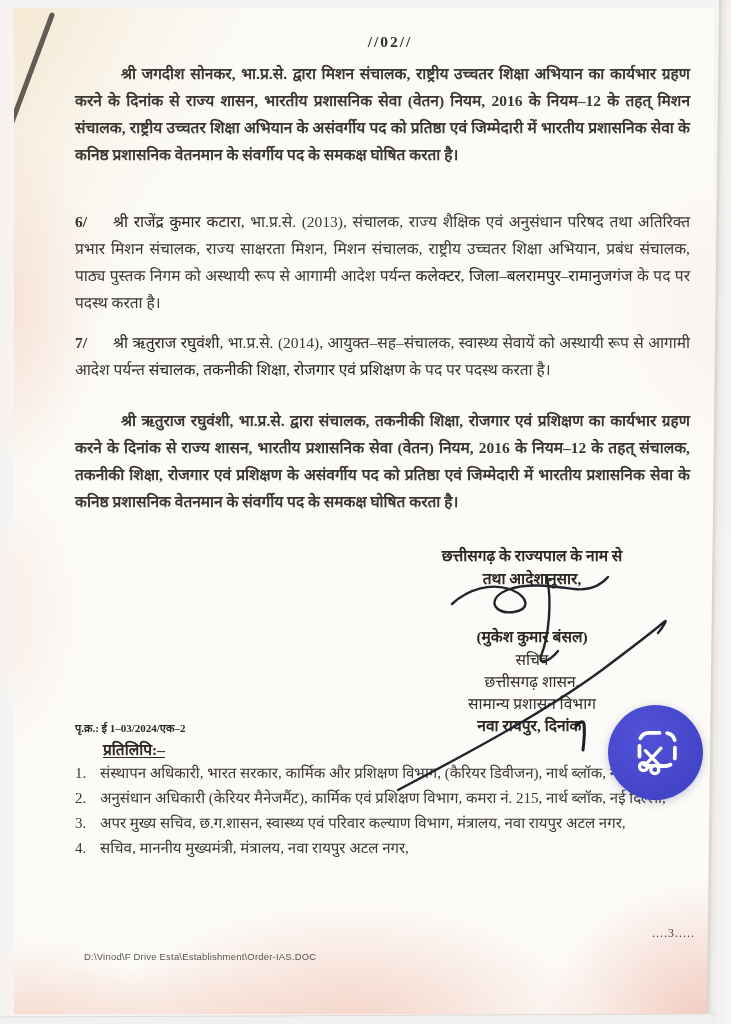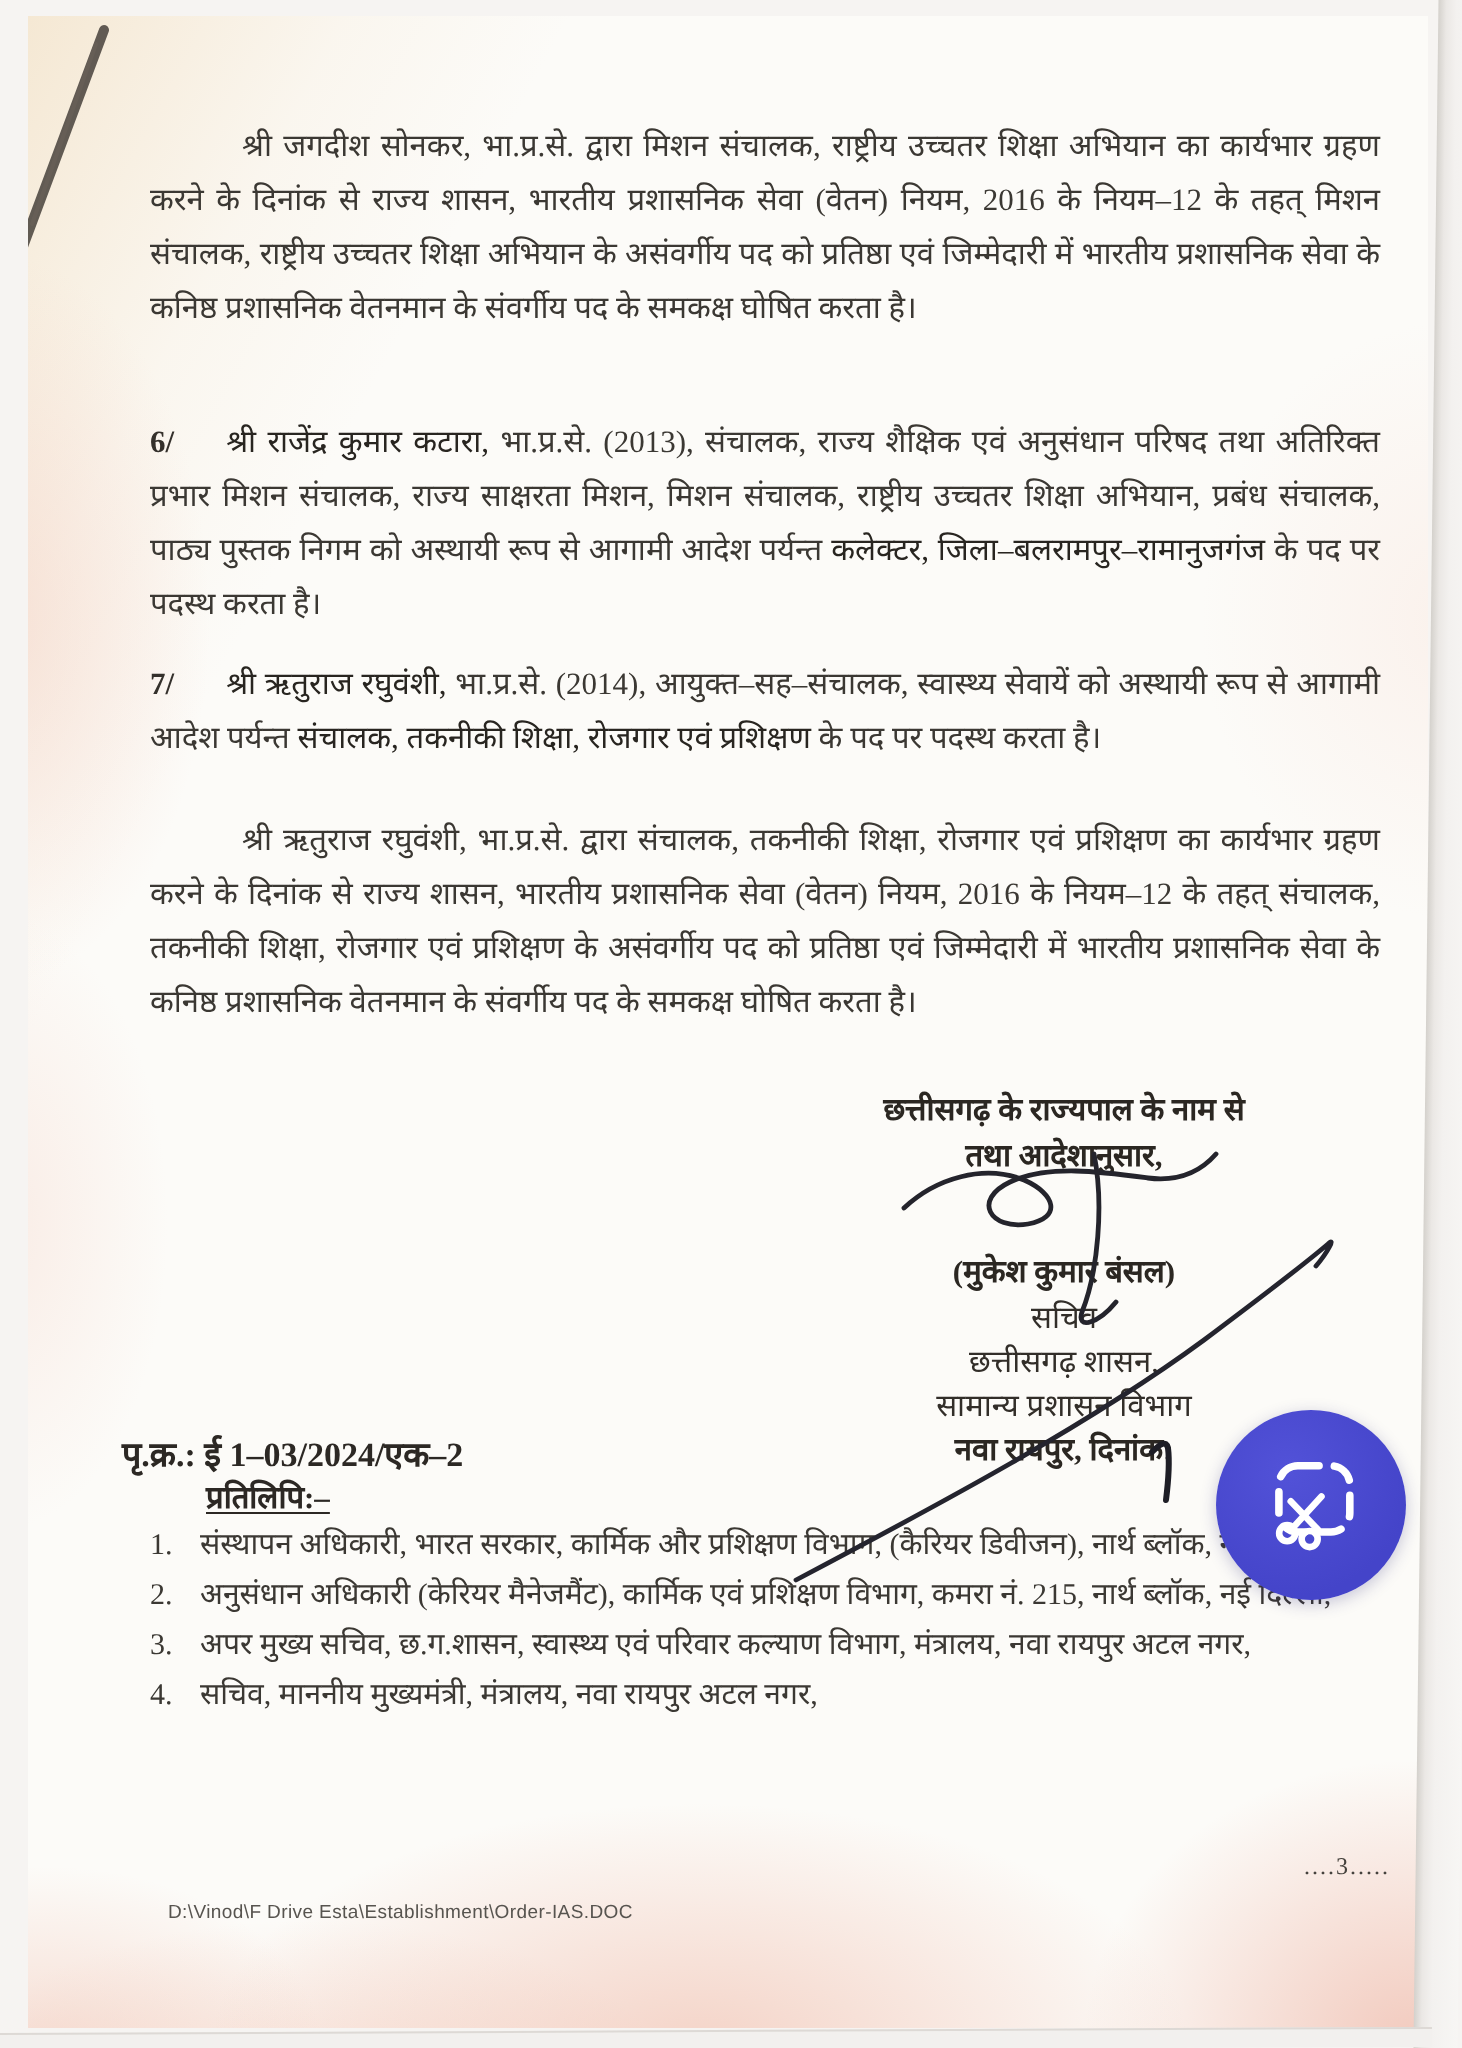--- a/index.html
+++ b/index.html
@@ -14,29 +14,29 @@
       radial-gradient(200px 130px at 1% 101%,  rgba(238,180,160,.42), rgba(238,180,160,0) 70%),
       radial-gradient(260px 120px at 20% 103%, rgba(240,185,165,.35), rgba(240,185,165,0) 70%),
       radial-gradient(150px 260px at -2% 30%,  rgba(243,204,188,.50), rgba(243,204,188,0) 70%),
       radial-gradient(120px 220px at -2% 60%,  rgba(244,208,194,.34), rgba(244,208,194,0) 70%),
       radial-gradient(170px 200px at 102% 30%, rgba(246,216,204,.28), rgba(246,216,204,0) 75%),
       linear-gradient(118deg, rgba(242,224,196,.70) 0%, rgba(242,224,196,.18) 13%, rgba(242,224,196,0) 22%);}
 
   .txt{position:absolute;color:#3b3833;font-size:15.5px;line-height:27px;margin:0;}
   .hdr{left:40px;top:20px;width:672px;text-align:center;font-weight:bold;letter-spacing:2px;color:#34302b;}
   .para{left:61px;width:615px;text-align:justify;}
-  .indent{text-indent:46px;}
+  .indent{text-indent:46px;font-weight:bold;}
   b{font-weight:normal;color:#282520;}
   .onum{font-weight:bold;color:#34302b;}
   .ogap{display:inline-block;width:26px;}
 
   .sg{position:absolute;left:348px;width:340px;text-align:center;color:#322e29;font-size:15.5px;line-height:22px;}
   .sgb{font-weight:bold;color:#2b2722;}
 
-  .ref{position:absolute;left:47px;top:709px;font-size:17px;font-weight:bold;color:#2c2824;line-height:22px;}
+  .ref{position:absolute;left:61px;top:709px;font-size:11px;font-weight:bold;color:#2c2824;line-height:22px;}
   .copylabel{position:absolute;left:61px;top:731px;font-size:15.5px;font-weight:bold;color:#2c2824;
     text-decoration:underline;text-underline-offset:2px;line-height:22px;margin-left:28px;}
 
   .copies{position:absolute;left:61px;top:753px;width:618px;font-size:15px;line-height:25px;color:#3b3833;}
   .copy-row{display:flex;align-items:flex-start;}
   .cnum{flex:0 0 25px;}
   .ctext{flex:1;text-align:justify;}
 
   .pagemark{position:absolute;left:61px;top:917px;width:620px;text-align:right;font-size:12px;
     letter-spacing:1px;color:#45423d;line-height:16px;}
@@ -55,20 +55,21 @@
     transform:rotate(0.7deg);}
   .bedge{position:absolute;left:0;top:1015px;width:716px;height:9px;background:#f2f0ee;
     border-top:1.5px solid #ddd9d5;transform:rotate(-0.25deg);}
 </style>
 </head>
 <body>
 
 <div class="page">
   <div class="tint"></div>
 
+  <div class="txt hdr">//02//</div>
 
   <p class="txt para indent" style="top:52px">श्री जगदीश सोनकर, भा.प्र.से. द्वारा मिशन संचालक, राष्ट्रीय उच्चतर शिक्षा अभियान का कार्यभार ग्रहण करने के दिनांक से राज्य शासन, भारतीय प्रशासनिक सेवा (वेतन) नियम, 2016 के नियम–12 के तहत् मिशन संचालक, राष्ट्रीय उच्चतर शिक्षा अभियान के असंवर्गीय पद को प्रतिष्ठा एवं जिम्मेदारी में भारतीय प्रशासनिक सेवा के कनिष्ठ प्रशासनिक वेतनमान के संवर्गीय पद के समकक्ष घोषित करता है।</p>
 
   <p class="txt para" style="top:200px"><span class="onum">6/</span><span class="ogap"></span><b>श्री राजेंद्र कुमार कटारा,</b><span> भा.प्र.से. (2013), संचालक, राज्य शैक्षिक एवं अनुसंधान परिषद तथा अतिरिक्त प्रभार मिशन संचालक, राज्य साक्षरता मिशन, मिशन संचालक, राष्ट्रीय उच्चतर शिक्षा अभियान, प्रबंध संचालक, पाठ्य पुस्तक निगम को अस्थायी रूप से आगामी आदेश पर्यन्त </span><b>कलेक्टर, जिला–बलरामपुर–रामानुजगंज</b><span> के पद पर पदस्थ करता है।</span></p>
 
   <p class="txt para" style="top:321px"><span class="onum">7/</span><span class="ogap"></span><b>श्री ऋतुराज रघुवंशी,</b><span> भा.प्र.से. (2014), आयुक्त–सह–संचालक, स्वास्थ्य सेवायें को अस्थायी रूप से आगामी आदेश पर्यन्त </span><b>संचालक, तकनीकी शिक्षा, रोजगार एवं प्रशिक्षण</b><span> के पद पर पदस्थ करता है।</span></p>
 
   <p class="txt para indent" style="top:399px">श्री ऋतुराज रघुवंशी, भा.प्र.से. द्वारा संचालक, तकनीकी शिक्षा, रोजगार एवं प्रशिक्षण का कार्यभार ग्रहण करने के दिनांक से राज्य शासन, भारतीय प्रशासनिक सेवा (वेतन) नियम, 2016 के नियम–12 के तहत् संचालक, तकनीकी शिक्षा, रोजगार एवं प्रशिक्षण के असंवर्गीय पद को प्रतिष्ठा एवं जिम्मेदारी में भारतीय प्रशासनिक सेवा के कनिष्ठ प्रशासनिक वेतनमान के संवर्गीय पद के समकक्ष घोषित करता है।</p>
 
   <div class="sg sgb" style="top:560px">तथा आदेशानुसार,</div>

